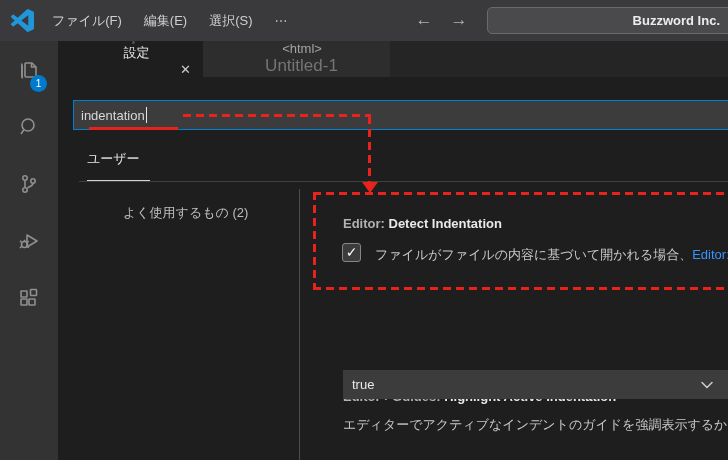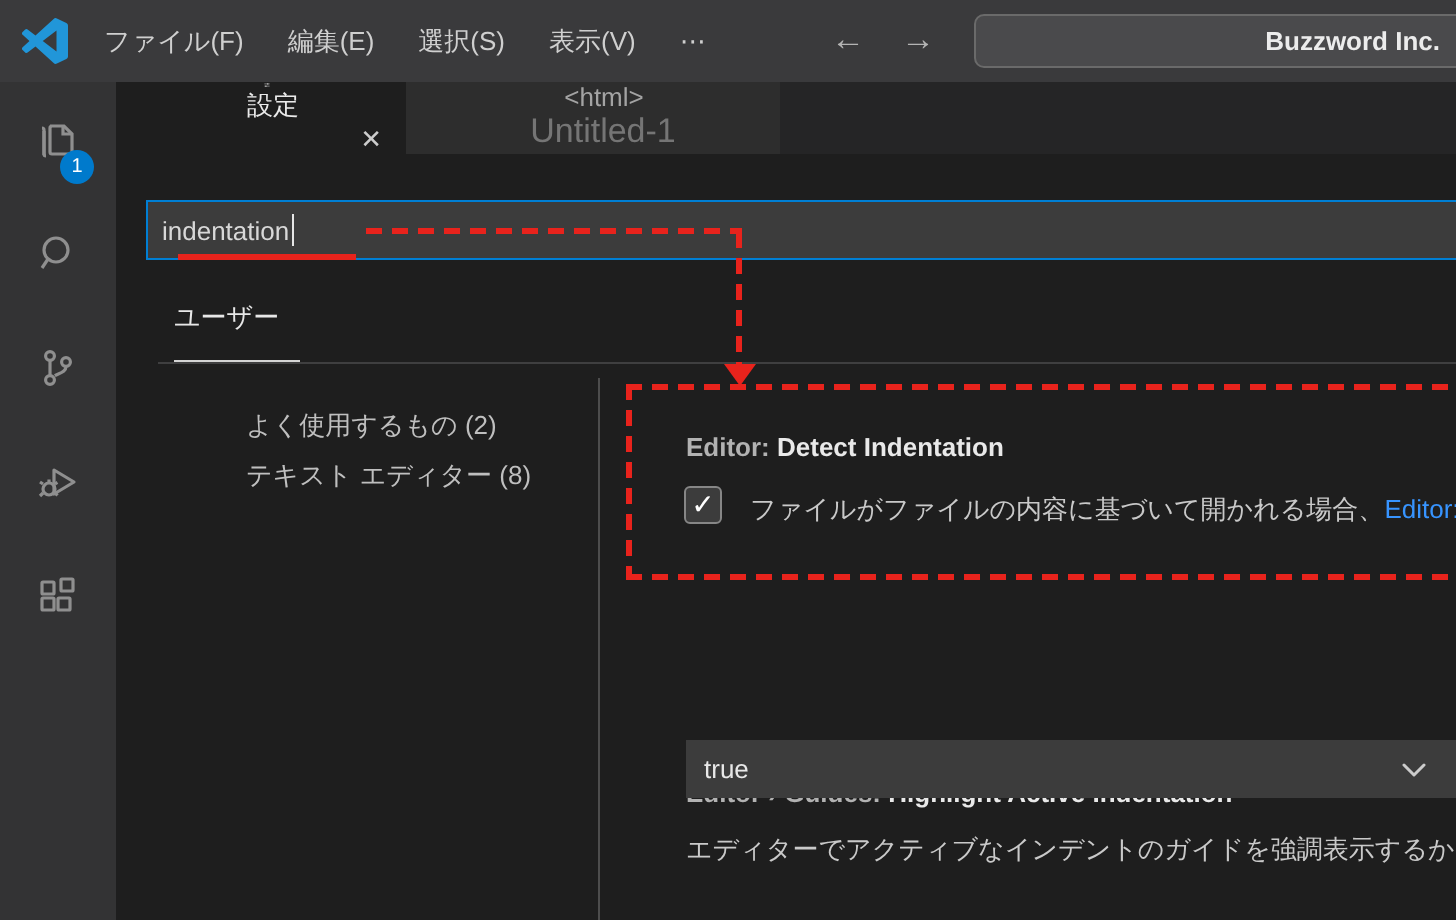--- a/index.html
+++ b/index.html
@@ -88,21 +88,20 @@
 <body>
 
 <div id="titlebar">
   <svg id="logo" viewBox="0 0 24 24">
     <path fill="#2196d9" d="M23.15 2.587L18.21.21a1.494 1.494 0 0 0-1.705.29l-9.46 8.63-4.12-3.128a.999.999 0 0 0-1.276.057L.327 7.261A1 1 0 0 0 .326 8.74L3.899 12 .326 15.26a1 1 0 0 0 .001 1.479L1.65 17.94a.999.999 0 0 0 1.276.057l4.12-3.128 9.46 8.63a1.492 1.492 0 0 0 1.704.29l4.942-2.377A1.5 1.5 0 0 0 24 20.06V3.939a1.5 1.5 0 0 0-.85-1.352zm-5.146 14.861L10.826 12l7.178-5.448v10.896z"></path>
   </svg>
   <div id="menus">
     <div class="menu-item">ファイル(F)</div>
     <div class="menu-item">編集(E)</div>
     <div class="menu-item">選択(S)</div>
-    <div class="menu-item">表示(V)</div>
     <div class="menu-item">⋯</div>
   </div>
   <div id="nav-back" class="nav-arrow">←</div>
   <div id="nav-fwd" class="nav-arrow">→</div>
   <div id="command-center">Buzzword Inc.</div>
 </div>
 
 <div id="activitybar">
   <div class="ab-item">
     <svg width="24" height="24" viewBox="0 0 24 24">
@@ -174,21 +173,20 @@
   <div id="search-box">
     <span id="search-value">indentation</span>
       <span id="caret"></span>
   </div>
 
   <div id="scope-tab">ユーザー</div>
   <div id="scope-underline"></div>
   <div id="scope-rule"></div>
 
   <div class="toc-item" style="top:127px">よく使用するもの (2)</div>
-  <div class="toc-item" style="top:152px">テキスト エディター (8)</div>
   <div id="toc-divider"></div>
 
   <div class="setting-title" style="top:139px">
     <span class="cat">Editor: </span><span class="name">Detect Indentation</span>
   </div>
   <div id="checkbox">✓</div>
   <div class="setting-desc" style="left:317px; top:169px">
     <span>ファイルがファイルの内容に基づいて開かれる場合、</span><span class="link">Editor:</span>
   </div>
 

